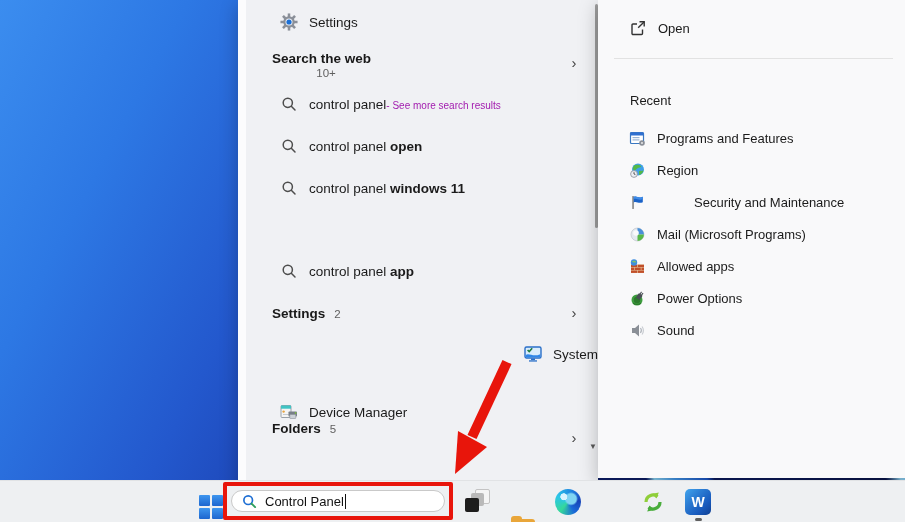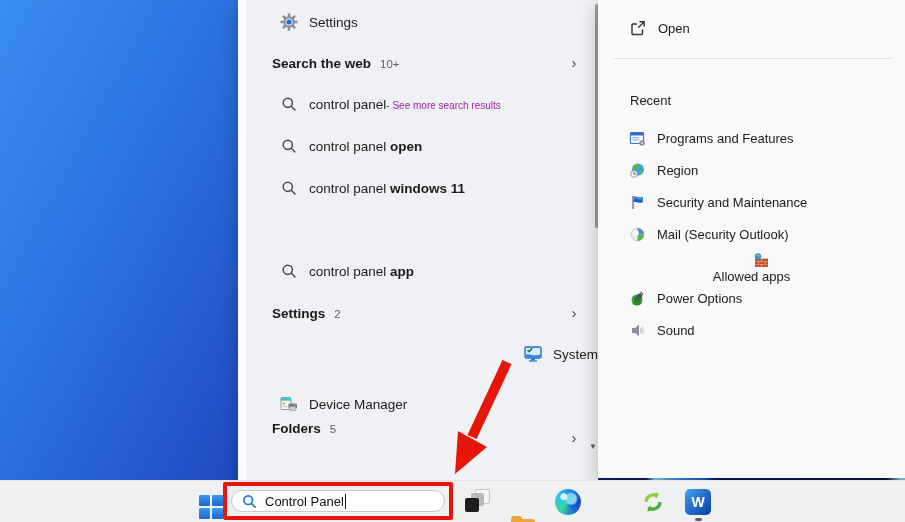--- a/index.html
+++ b/index.html
@@ -97,21 +97,21 @@
               <rect x="15.5" y="8.6" width="4" height="2.8" transform="rotate(45 10 10)"></rect>
               <circle cx="10" cy="10" r="6.4"></circle>
             </g>
             <circle cx="10" cy="10" r="3.9" fill="#f0f1f4"></circle>
             <circle cx="10" cy="10" r="2.9" fill="#1a6fd6"></circle>
           </svg>
         </span>
         <span class="txt">Settings</span>
       </div>
 
-      <div class="lheader" style="top:51px;">
+      <div class="lheader" style="top:51px;flex-direction:column;">
         <span class="hlabel">Search the web</span>
         <span class="hcount">10+</span>
       </div>
       <div class="chev" style="top:53px;">›</div>
 
       <div class="lrow" style="top:92px;">
         <span class="ic">
           <svg width="16" height="16" viewBox="0 0 16 16" fill="none" stroke="#4d4d4d" stroke-width="1.5">
               <circle cx="6.8" cy="6.8" r="4.6"></circle>
               <line x1="10.3" y1="10.3" x2="14" y2="14" stroke-linecap="round"></line>
@@ -158,21 +158,21 @@
           <svg width="18" height="18" viewBox="0 0 18 18">
             <rect x="1" y="2" width="16" height="11" rx="1.5" fill="#d9ecfc" stroke="#2a6fc8" stroke-width="1.4"></rect>
             <path d="M1.7 10 C5 7.5 9 12.5 16.3 9.2 L16.3 12.3 L1.7 12.3 Z" fill="#2f86e8"></path>
             <polyline points="3.6,5 5.2,6.6 8.2,3.2" fill="none" stroke="#1f7a40" stroke-width="1.6"></polyline>
             <rect x="7" y="13.5" width="4" height="1.6" fill="#2a6fc8"></rect>
             <rect x="5" y="15.3" width="8" height="1.3" fill="#2a6fc8"></rect>
           </svg>
         </span>
         <span class="txt">System</span>
       </div>
-      <div class="lrow" style="top:392px;">
+      <div class="lrow" style="top:400px;">
         <span class="ic">
           <svg width="18" height="18" viewBox="0 0 18 18">
             <rect x="1" y="2.5" width="10" height="12" rx="1" fill="#f4f4f4" stroke="#98a0a8"></rect>
             <rect x="1" y="2.5" width="10" height="3.2" fill="#3fc4c4"></rect>
             <circle cx="3.6" cy="8.6" r="1.2" fill="#e8a33d"></circle>
             <rect x="3" y="11" width="6" height="1" fill="#c3c8ce"></rect>
             <rect x="8.5" y="8.5" width="8.5" height="5" rx="0.8" fill="#787f88"></rect>
             <rect x="9.8" y="11.5" width="6" height="4" rx="0.6" fill="#ccd1d7" stroke="#8a9098" stroke-width="0.6"></rect>
             <circle cx="15.6" cy="10" r="0.8" fill="#7ed321"></circle>
           </svg>
@@ -224,42 +224,42 @@
           <circle cx="9" cy="7.5" r="6" fill="#3fa0e8"></circle>
           <path d="M5 3.5 C7 2 11 2.5 12.5 4.5 C11 6 8 5.5 7 7.5 C6 9.5 4.5 8.5 3.6 6.5 Z" fill="#54b948"></path>
           <path d="M10 9 C12 8.5 13.8 9.5 14.6 8 C14 11 12 12.8 10 13 Z" fill="#54b948"></path>
           <circle cx="5" cy="12" r="3.4" fill="#eceef2" stroke="#8a8f98" stroke-width="0.8"></circle>
           <line x1="5" y1="12" x2="5" y2="10.2" stroke="#444" stroke-width="0.9"></line>
           <line x1="5" y1="12" x2="6.4" y2="12.6" stroke="#444" stroke-width="0.9"></line>
         </svg>
       </span>
       <span class="txt">Region</span>
     </div>
-    <div class="rrow" style="top:188px;">
+    <div class="rrow" style="top:188px;gap:37px;">
       <span class="ic">
         <svg width="17" height="17" viewBox="0 0 17 17">
           <rect x="3.4" y="2" width="1.3" height="13" rx="0.6" fill="#6a6a6a"></rect>
           <path d="M4.7 3 C7.5 1.2 9.5 4.8 13.8 2.8 L13.8 8.2 C9.5 10.2 7.5 6.6 4.7 8.4 Z" fill="#1b63c8"></path>
           <path d="M4.7 3 C7.5 1.2 9.5 4.8 13.8 2.8 L13.8 5 C9.5 7 7.5 3.4 4.7 5.2 Z" fill="#3f8ce8"></path>
         </svg>
       </span>
       <span class="txt">Security and Maintenance</span>
     </div>
     <div class="rrow" style="top:220px;">
       <span class="ic">
         <svg width="17" height="17" viewBox="0 0 17 17">
           <circle cx="8.5" cy="8.5" r="6.5" fill="#e4e9ef" stroke="#b8bec6" stroke-width="0.6"></circle>
           <path d="M8.5 2 A6.5 6.5 0 0 1 15 8.5 L8.5 8.5 Z" fill="#4a90d8"></path>
           <path d="M15 8.5 A6.5 6.5 0 0 1 8.5 15 L8.5 8.5 Z" fill="#58b848"></path>
           <circle cx="7" cy="7" r="2.8" fill="#fafafa"></circle>
         </svg>
       </span>
-      <span class="txt">Mail (Security Outlook)</span>
-    </div>
-    <div class="rrow" style="top:252px;flex-direction:column;">
+      <span class="txt">Mail (Microsoft Programs)</span>
+    </div>
+    <div class="rrow" style="top:252px;">
       <span class="ic">
         <svg width="17" height="17" viewBox="0 0 17 17">
           <rect x="2" y="6.5" width="13" height="8.5" fill="#e8c9a0"></rect>
           <rect x="2" y="6.7" width="6.2" height="2.4" fill="#c14f2a"></rect>
             <rect x="8.8" y="6.7" width="6.2" height="2.4" fill="#c14f2a"></rect>
           <rect x="2" y="9.6" width="3" height="2.4" fill="#c14f2a"></rect>
             <rect x="5.6" y="9.6" width="6.2" height="2.4" fill="#c14f2a"></rect>
             <rect x="12.4" y="9.6" width="2.6" height="2.4" fill="#c14f2a"></rect>
           <rect x="2" y="12.5" width="6.2" height="2.4" fill="#c14f2a"></rect>
             <rect x="8.8" y="12.5" width="6.2" height="2.4" fill="#c14f2a"></rect>

